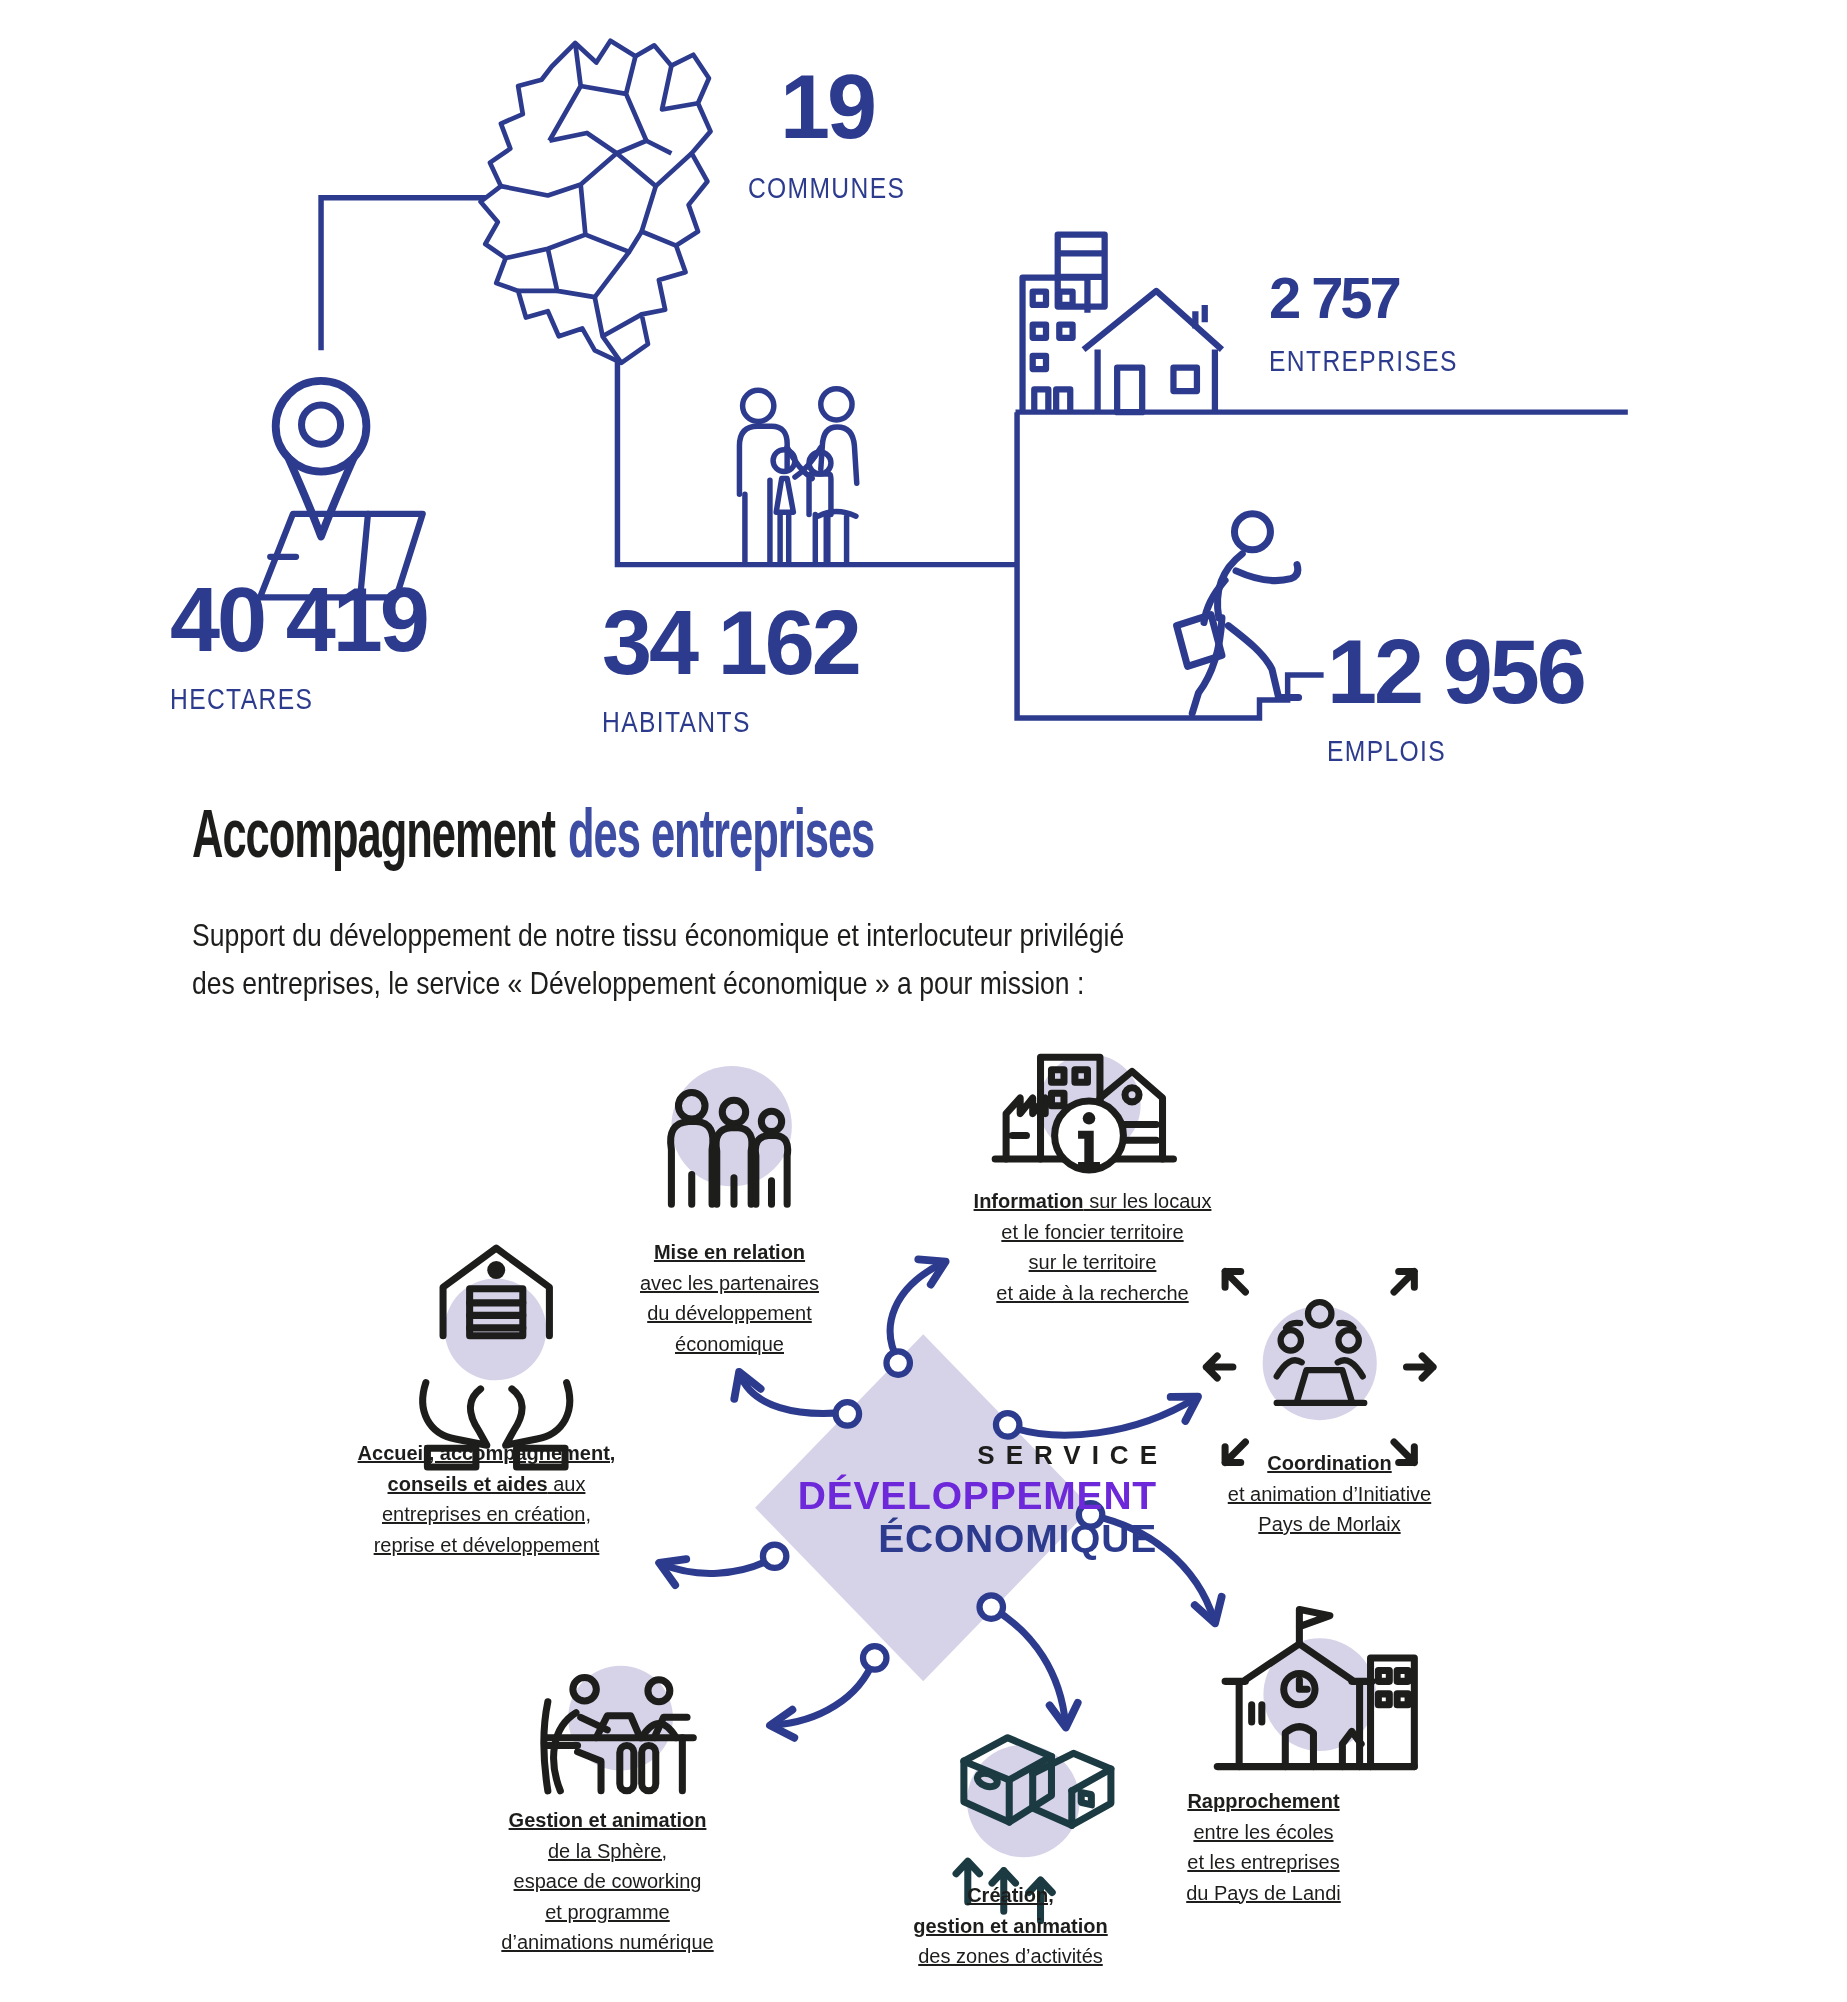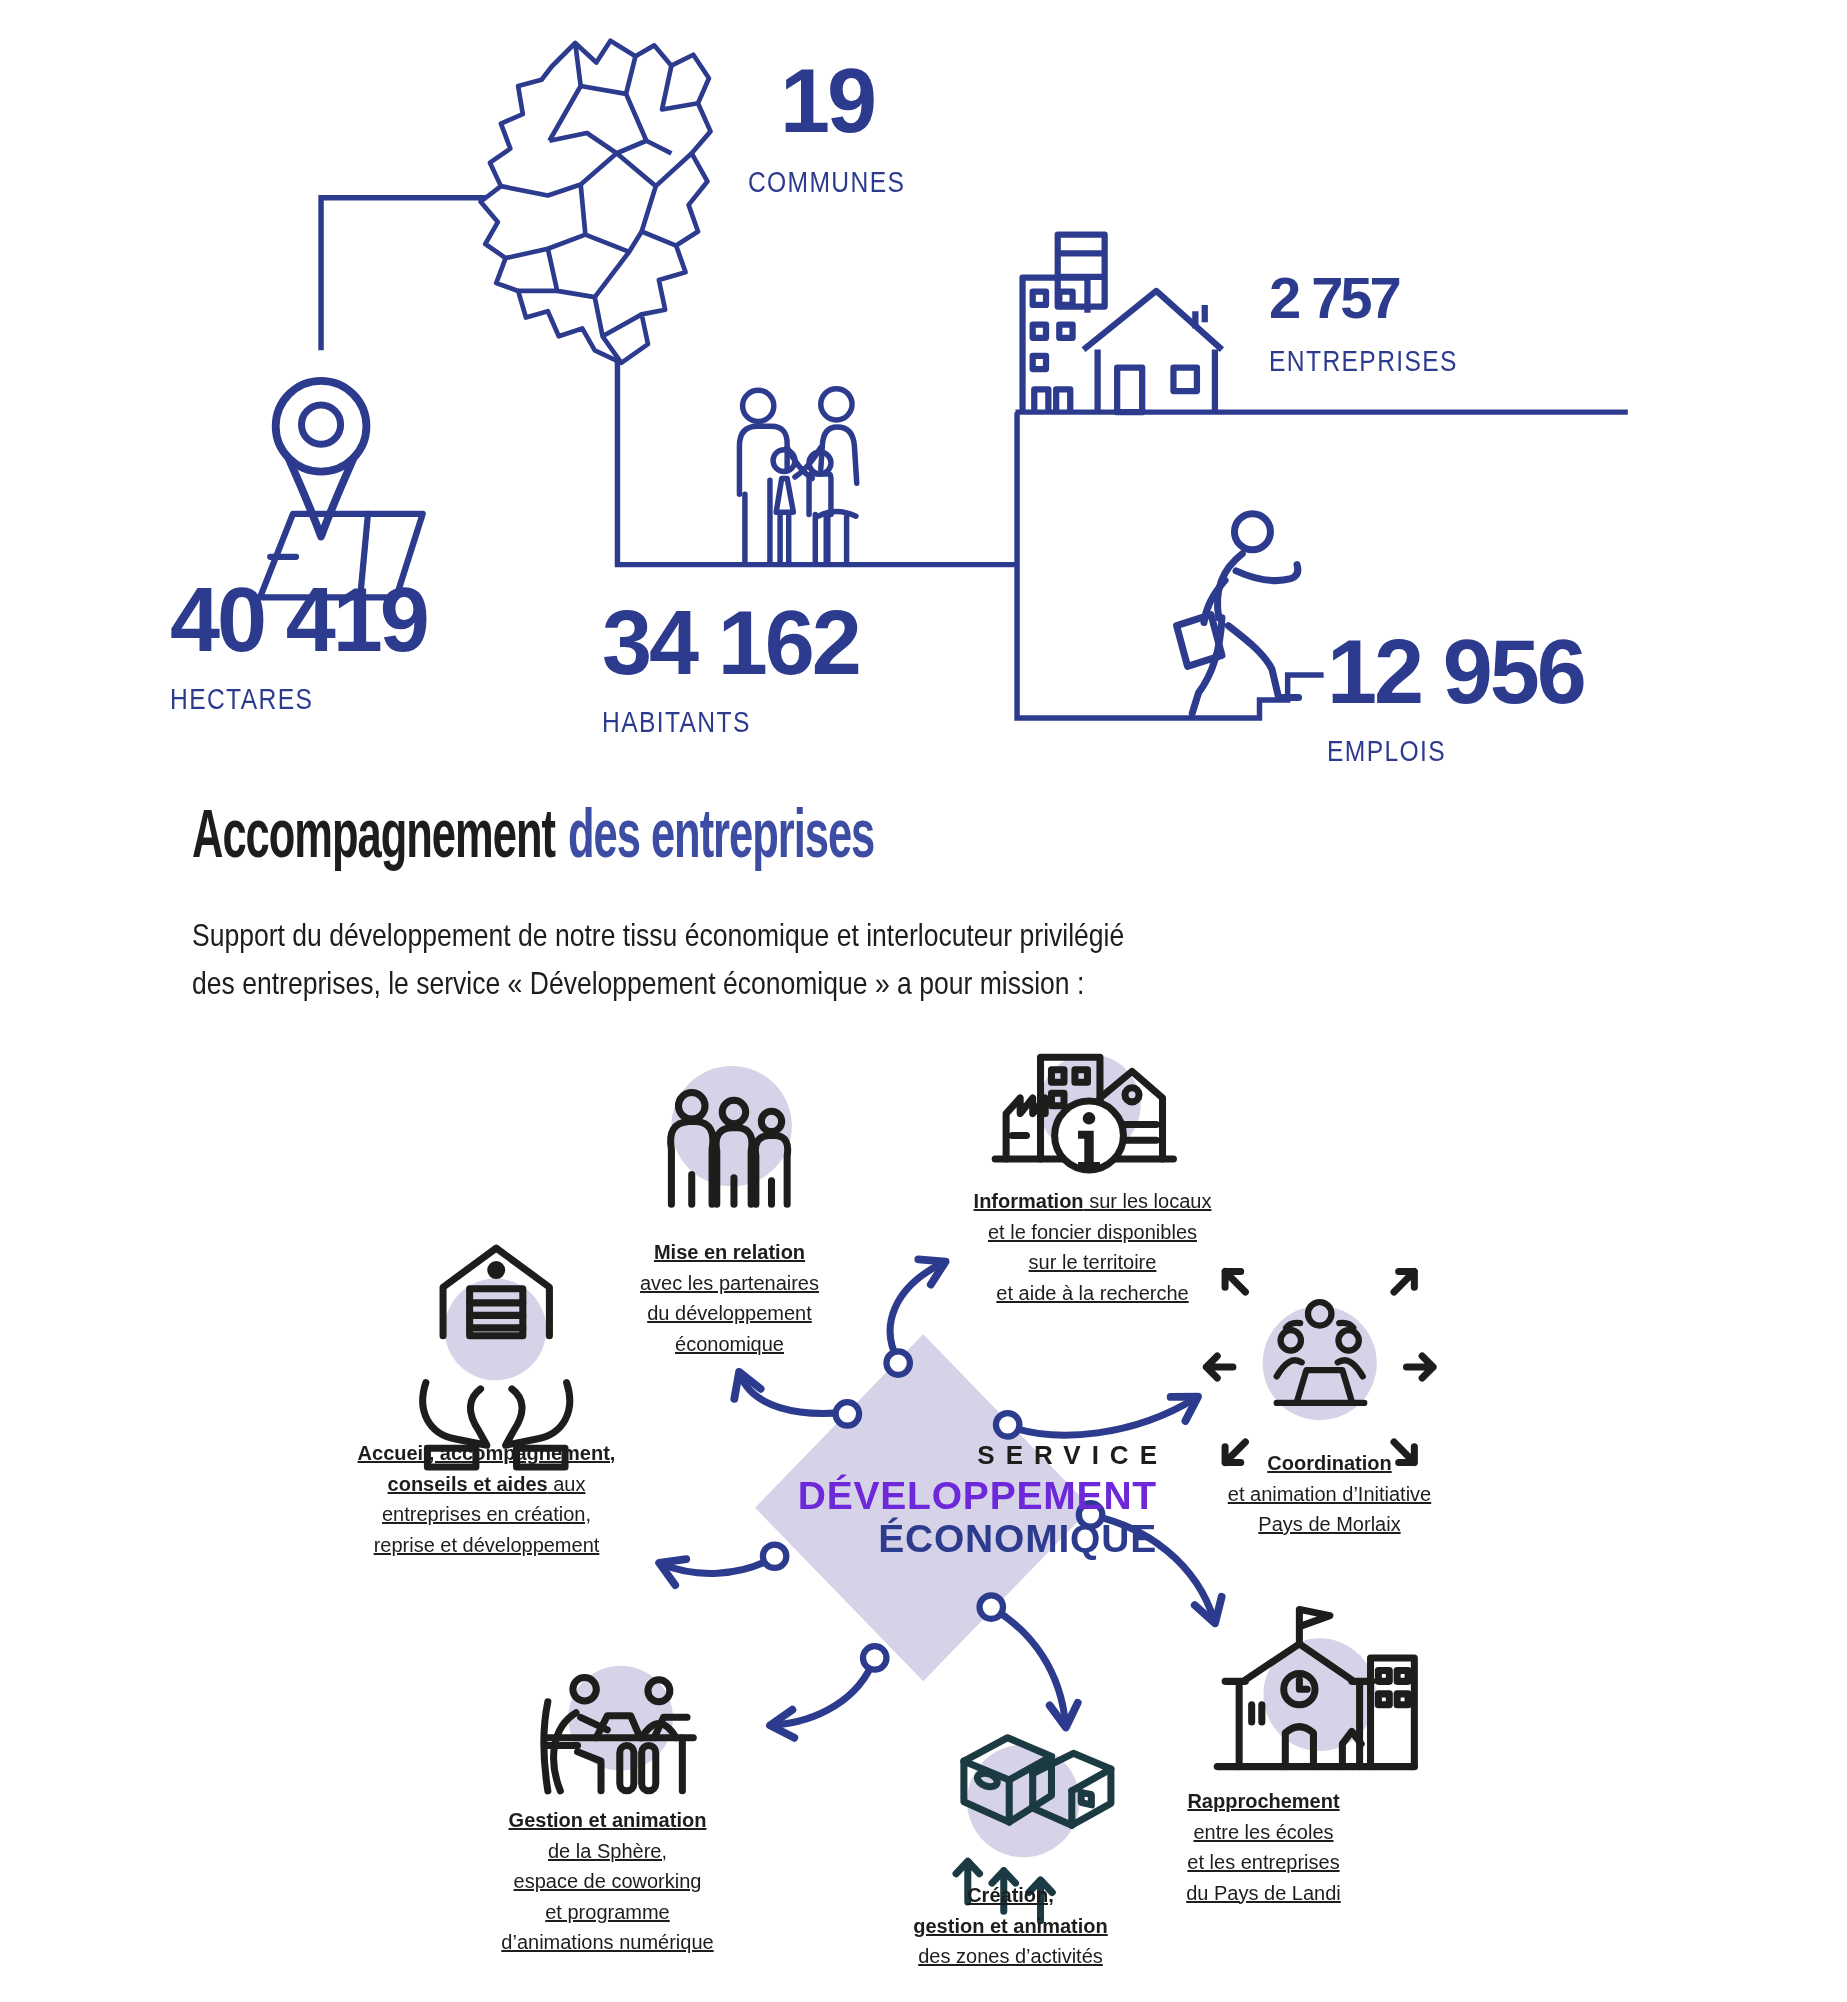--- a/index.html
+++ b/index.html
@@ -240,21 +240,21 @@
     <circle cx="634" cy="1624" r="7" fill="#1d1d1b"></circle>
     <rect x="600" y="1648" width="68" height="60"></rect>
     <path d="M600,1666 H668 M600,1682 H668 M600,1698 H668"></path>
     <path d="M544,1768 C532,1804 548,1834 582,1840 L622,1848 L612,1830 C596,1806 598,1788 614,1776"></path>
     <rect x="546" y="1852" width="62" height="24"></rect>
     <path d="M724,1768 C736,1804 720,1834 686,1840 L646,1848 L656,1830 C672,1806 670,1788 654,1776"></path>
     <rect x="660" y="1852" width="62" height="24"></rect>
   </g>
 </svg>
 
-<div class="txt center" style="left:694px;top:56px;width:266px;">
+<div class="txt center" style="left:694px;top:62px;width:266px;">
   <div class="num">19</div>
   <div class="statlabel" style="margin-top:22px;"><span class="sqC">COMMUNES</span></div>
 </div>
 
 <div class="txt" style="left:170px;top:575px;">
   <div class="num">40 419</div>
   <div class="statlabel" style="margin-top:20.3px;"><span class="sqL">HECTARES</span></div>
 </div>
 
 <div class="txt" style="left:602px;top:598px;">
@@ -289,21 +289,21 @@
 
 <div class="txt mission" style="left:542px;top:1237px;">
   <div><b>Mise en relation</b></div>
   <div>avec les partenaires</div>
   <div>du développement</div>
   <div>économique</div>
 </div>
 
 <div class="txt mission" style="left:905px;top:1186px;">
   <div><b>Information</b><span> sur les locaux</span></div>
-  <div>et le foncier disponibles</div>
+  <div>et le foncier territoire</div>
   <div>sur le territoire</div>
   <div>et aide à la recherche</div>
 </div>
 
 <div class="txt mission" style="left:1142px;top:1448px;">
   <div><b>Coordination</b></div>
   <div>et animation d’Initiative</div>
   <div>Pays de Morlaix</div>
 </div>
 

